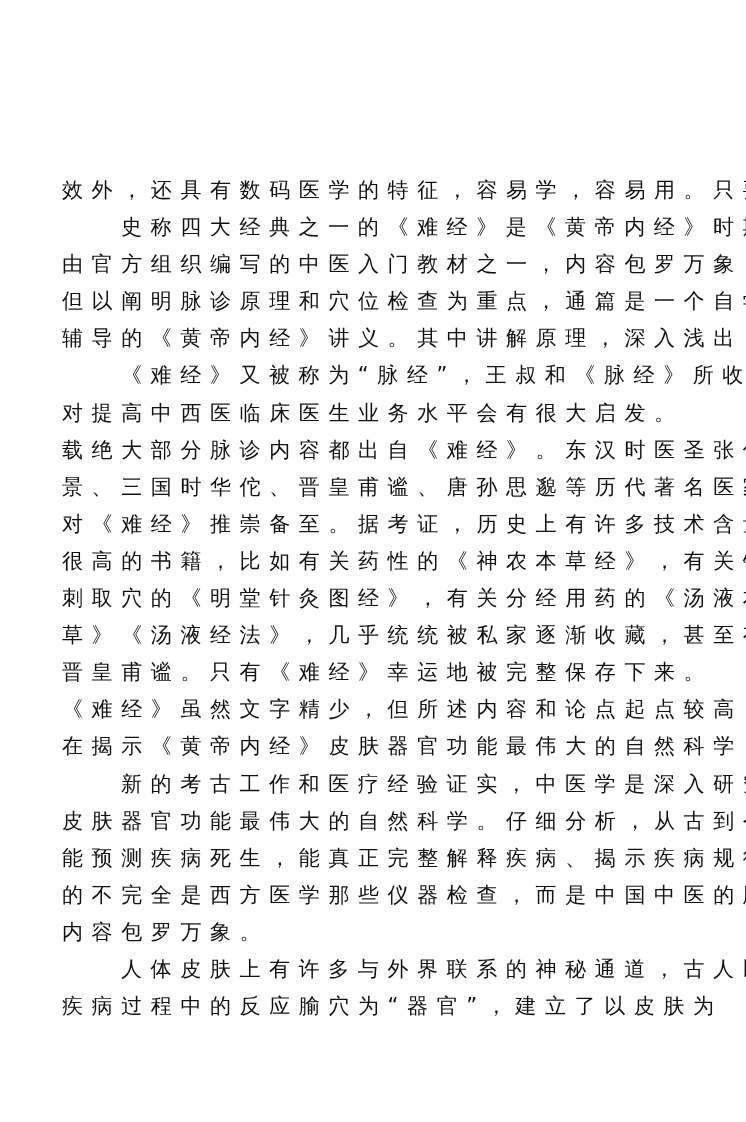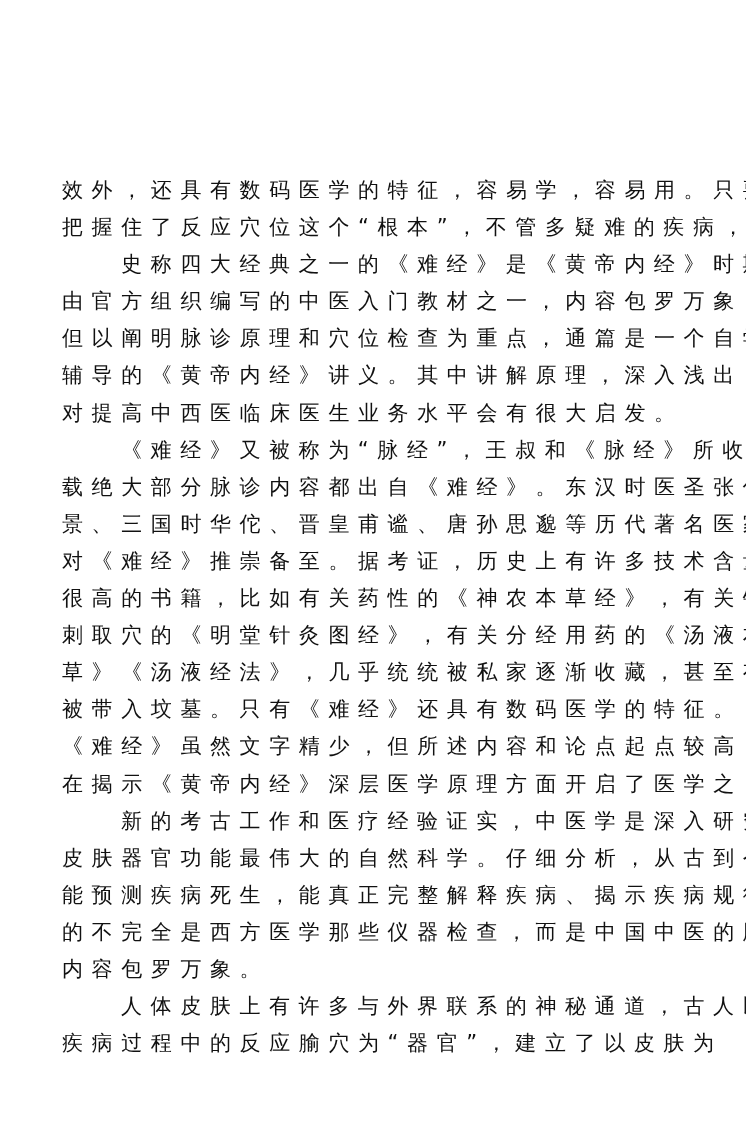--- a/index.html
+++ b/index.html
@@ -20,36 +20,35 @@
     white-space: nowrap;
     letter-spacing: 8.6px;
   }
   .line.indent { padding-left: 59px; }
 </style>
 </head>
 <body>
 
 <div class="page" id="page">
     <span class="line">效外，还具有数码医学的特征，容易学，容易用。只要</span>
-    <span class="line">把握住了反应穴位这个“根本”，不管多疑难的疾病，</span>
     <span class="line indent">史称四大经典之一的《难经》是《黄帝内经》时期</span>
     <span class="line">由官方组织编写的中医入门教材之一，内容包罗万象，</span>
     <span class="line">但以阐明脉诊原理和穴位检查为重点，通篇是一个自学</span>
     <span class="line">辅导的《黄帝内经》讲义。其中讲解原理，深入浅出，</span>
+    <span class="line indent">《难经》又被称为“脉经”，王叔和《脉经》所收</span>
     <span class="line">对提高中西医临床医生业务水平会有很大启发。</span>
-    <span class="line indent">《难经》又被称为“脉经”，王叔和《脉经》所收</span>
     <span class="line">载绝大部分脉诊内容都出自《难经》。东汉时医圣张仲</span>
     <span class="line">景、三国时华佗、晋皇甫谧、唐孙思邈等历代著名医家</span>
     <span class="line">对《难经》推崇备至。据考证，历史上有许多技术含量</span>
     <span class="line">很高的书籍，比如有关药性的《神农本草经》，有关针</span>
     <span class="line">刺取穴的《明堂针灸图经》，有关分经用药的《汤液本</span>
     <span class="line">草》《汤液经法》，几乎统统被私家逐渐收藏，甚至有的</span>
-    <span class="line">被带入坟墓。只有《难经》还具有数码医学的特征。</span>
+    <span class="line">晋皇甫谧。只有《难经》幸运地被完整保存下来。</span>
     <span class="line">《难经》虽然文字精少，但所述内容和论点起点较高，</span>
-    <span class="line">在揭示《黄帝内经》深层医学原理方面开启了医学之</span>
+    <span class="line">在揭示《黄帝内经》皮肤器官功能最伟大的自然科学</span>
     <span class="line indent">新的考古工作和医疗经验证实，中医学是深入研究</span>
     <span class="line">皮肤器官功能最伟大的自然科学。仔细分析，从古到今，</span>
     <span class="line">能预测疾病死生，能真正完整解释疾病、揭示疾病规律</span>
     <span class="line">的不完全是西方医学那些仪器检查，而是中国中医的脉</span>
     <span class="line">内容包罗万象。</span>
     <span class="line indent">人体皮肤上有许多与外界联系的神秘通道，古人以</span>
     <span class="line">疾病过程中的反应腧穴为“器官”，建立了以皮肤为</span>
   </div>
 
 </body></html>

